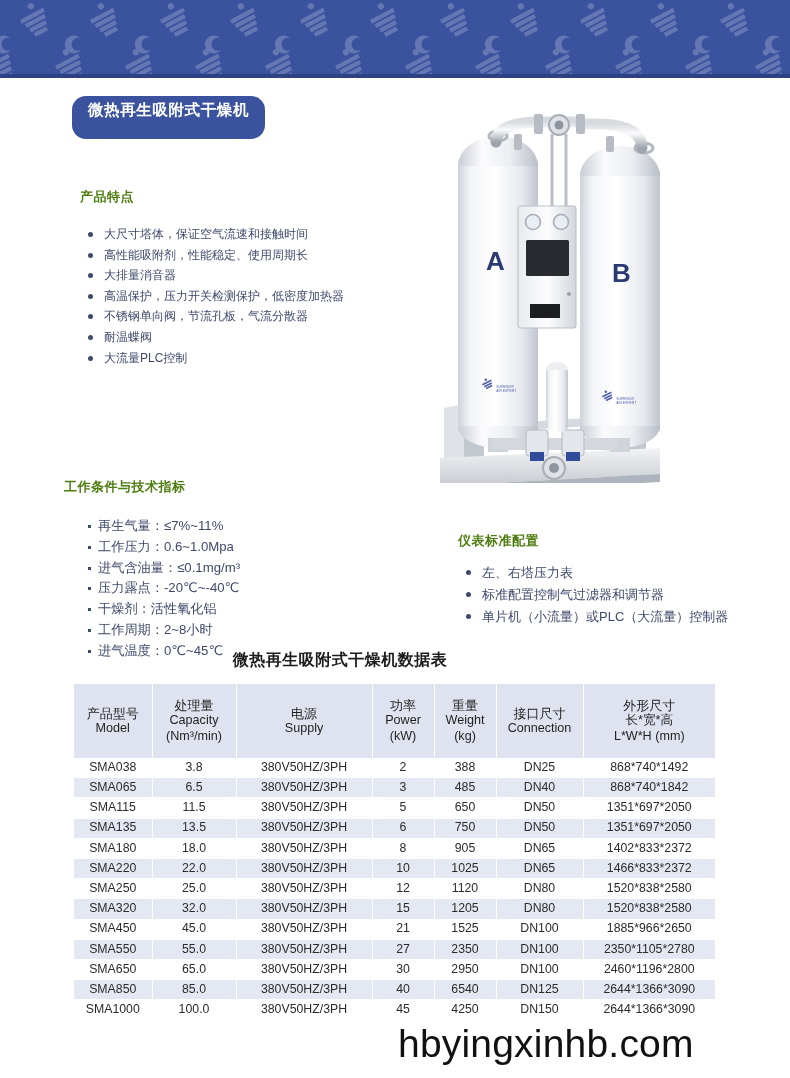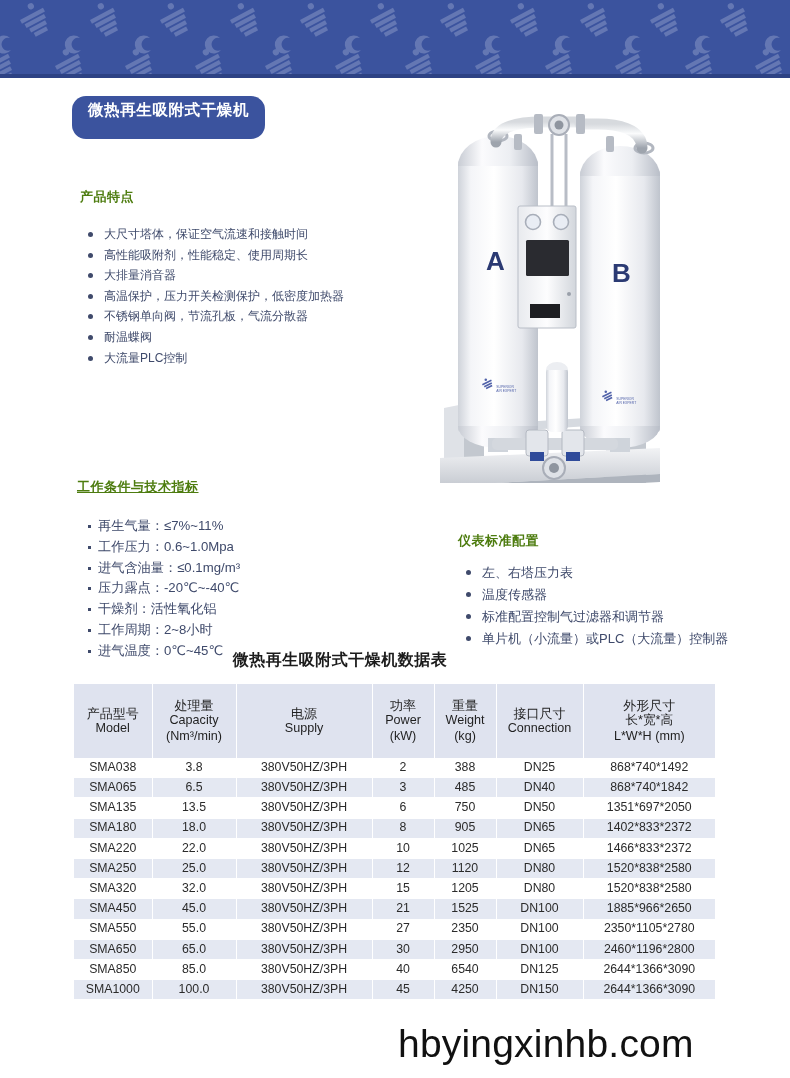--- a/index.html
+++ b/index.html
@@ -59,21 +59,21 @@
   
   .sec-head {
     position: absolute;
     font-size: 13px;
     font-weight: bold;
     color: #4d7c0f;
     letter-spacing: .5px;
     white-space: nowrap;
   }
   #features-head { left: 80px; top: 188px; }
-  #specs-head    { left: 77px; top: 478px; text-decoration: underline; }
+  #specs-head    { left: 64px; top: 478px; }
   #instr-head    { left: 458px; top: 532px; }
 
   
   .bullet-list {
     position: absolute;
     margin: 0;
     padding: 0;
     list-style: none;
   }
   .bullet-list li {
@@ -380,21 +380,20 @@
   <li>进气含油量：≤0.1mg/m³</li>
   <li>压力露点：-20℃~-40℃</li>
   <li>干燥剂：活性氧化铝</li>
   <li>工作周期：2~8小时</li>
   <li>进气温度：0℃~45℃</li>
 </ul>
 
 <div class="sec-head" id="instr-head">仪表标准配置</div>
 <ul class="bullet-list" id="instr-list">
   <li>左、右塔压力表</li>
-  <li>温度传感器</li>
   <li>标准配置控制气过滤器和调节器</li>
   <li>单片机（小流量）或PLC（大流量）控制器</li>
 </ul>
 
 <div class="table-title">微热再生吸附式干燥机数据表</div>
 <table class="data-table">
   <colgroup>
     <col class="c0">
       <col class="c1">
       <col class="c2">
@@ -452,20 +451,29 @@
       <tr>
         <td>SMA065</td>
         <td>6.5</td>
         <td>380V50HZ/3PH</td>
         <td>3</td>
         <td>485</td>
         <td>DN40</td>
         <td>868*740*1842</td>
       </tr>
       <tr>
+        <td>SMA115</td>
+        <td>11.5</td>
+        <td>380V50HZ/3PH</td>
+        <td>5</td>
+        <td>650</td>
+        <td>DN50</td>
+        <td>1351*697*2050</td>
+      </tr>
+      <tr>
         <td>SMA135</td>
         <td>13.5</td>
         <td>380V50HZ/3PH</td>
         <td>6</td>
         <td>750</td>
         <td>DN50</td>
         <td>1351*697*2050</td>
       </tr>
       <tr>
         <td>SMA180</td>

